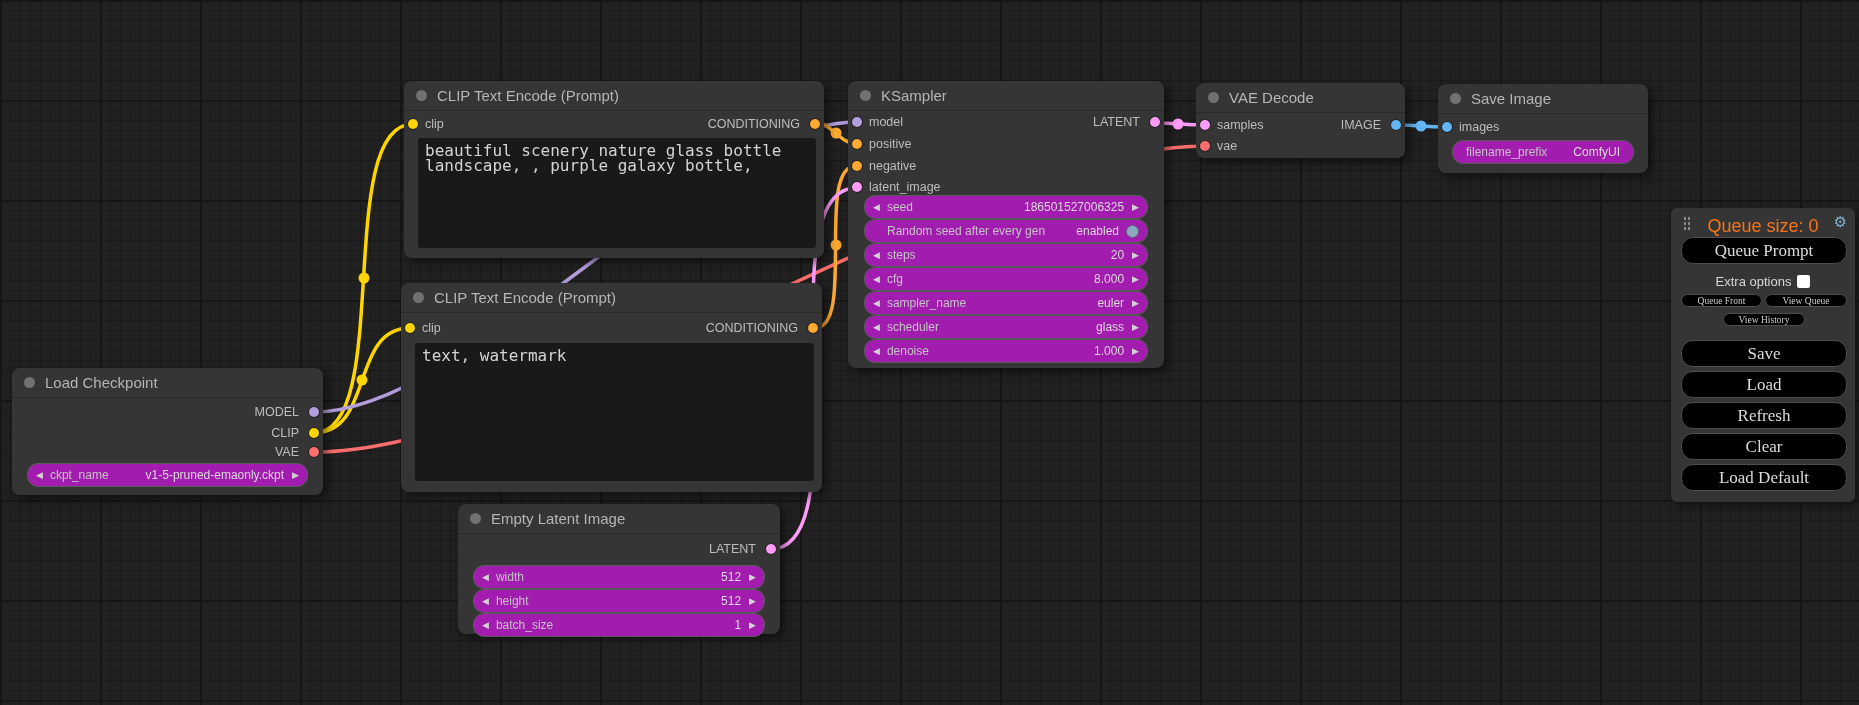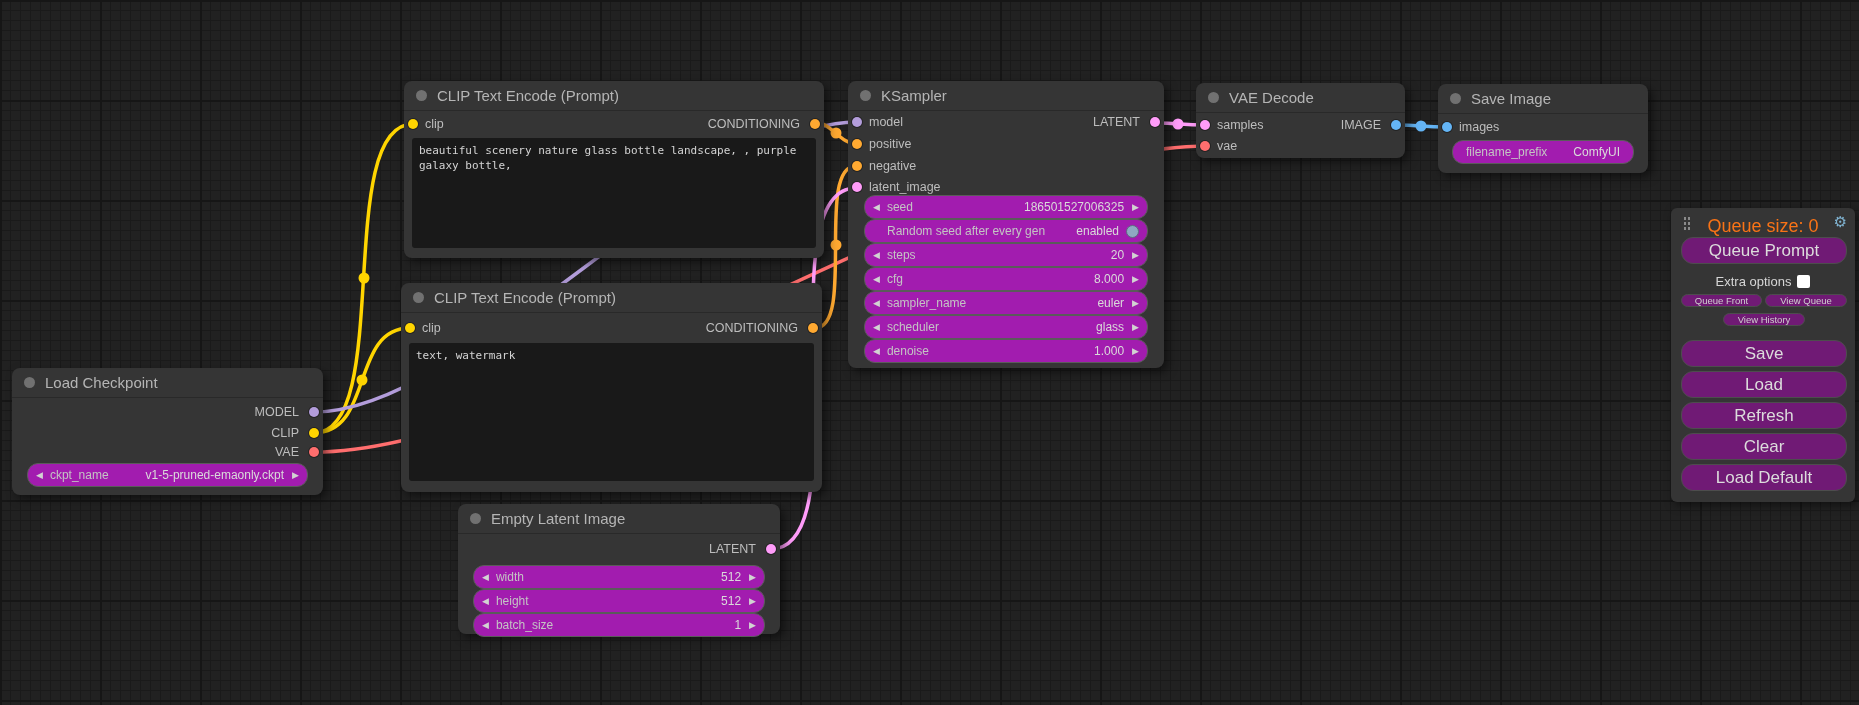--- a/index.html
+++ b/index.html
@@ -39,31 +39,31 @@
     white-space:nowrap;
   }
   .widget .arrow{font-size:9px;color:#d2d2d2;line-height:1;}
   .widget .wlabel{margin-left:7px;}
   .widget .wvalue{margin-left:auto;margin-right:8px;color:#dadada;}
   .widget.centered{justify-content:center;}
   .widget.centered .wvalue{margin:0 0 0 26px;}
   .toggle-circle{width:11px;height:11px;border-radius:50%;background:#8fa8c2;border:1px solid #5c6c80;margin-left:7px;flex:0 0 auto;}
   .prompt-box{
     position:absolute;background:#191919;border-radius:3px;box-sizing:border-box;
-    font-family:"DejaVu Sans Mono",monospace;font-size:11px;line-height:15px;color:#d4d4d4;
-    padding:5px 7px;white-space:pre-wrap;word-break:break-word;overflow:hidden;
+    font-family:"DejaVu Sans Mono",monospace;font-size:16px;line-height:15px;color:#d4d4d4;
+    padding:5px 7px;white-space:pre-wrap;word-break:break-word;overflow:hidden;margin-left:6px;
   }
   
   #queue-panel{
     position:absolute;z-index:3;background:#353535;border-radius:6px;
     box-shadow:3px 3px 10px rgba(0,0,0,.5);
   }
   .qbtn{
-    position:absolute;background:#701a75;border:1px solid #4d4d4d;border-radius:12px;
-    color:#dcdcdc;display:flex;align-items:center;justify-content:center;box-sizing:border-box;
+    position:absolute;background:#000000;border:1px solid #4d4d4d;border-radius:12px;
+    color:#dcdcdc;display:flex;align-items:center;justify-content:center;box-sizing:border-box;font-family:Liberation Serif, serif;
   }
   .qbtn.big{left:10px;width:166px;height:27px;font-size:17px;}
   .qbtn.small{height:13px;font-size:9.5px;border-radius:7px;color:#cfcfcf;}
   #queue-header{position:absolute;left:0;top:6px;width:100%;height:18px;}
   #queue-size{position:absolute;left:0;top:2px;width:100%;text-align:center;font-size:18px;color:#f97316;}
   #drag-handle{
     position:absolute;left:12px;top:2px;width:8px;height:14px;
     background-image:radial-gradient(#8a8a8a 1.1px, transparent 1.2px);
     background-size:4px 5px;
   }

